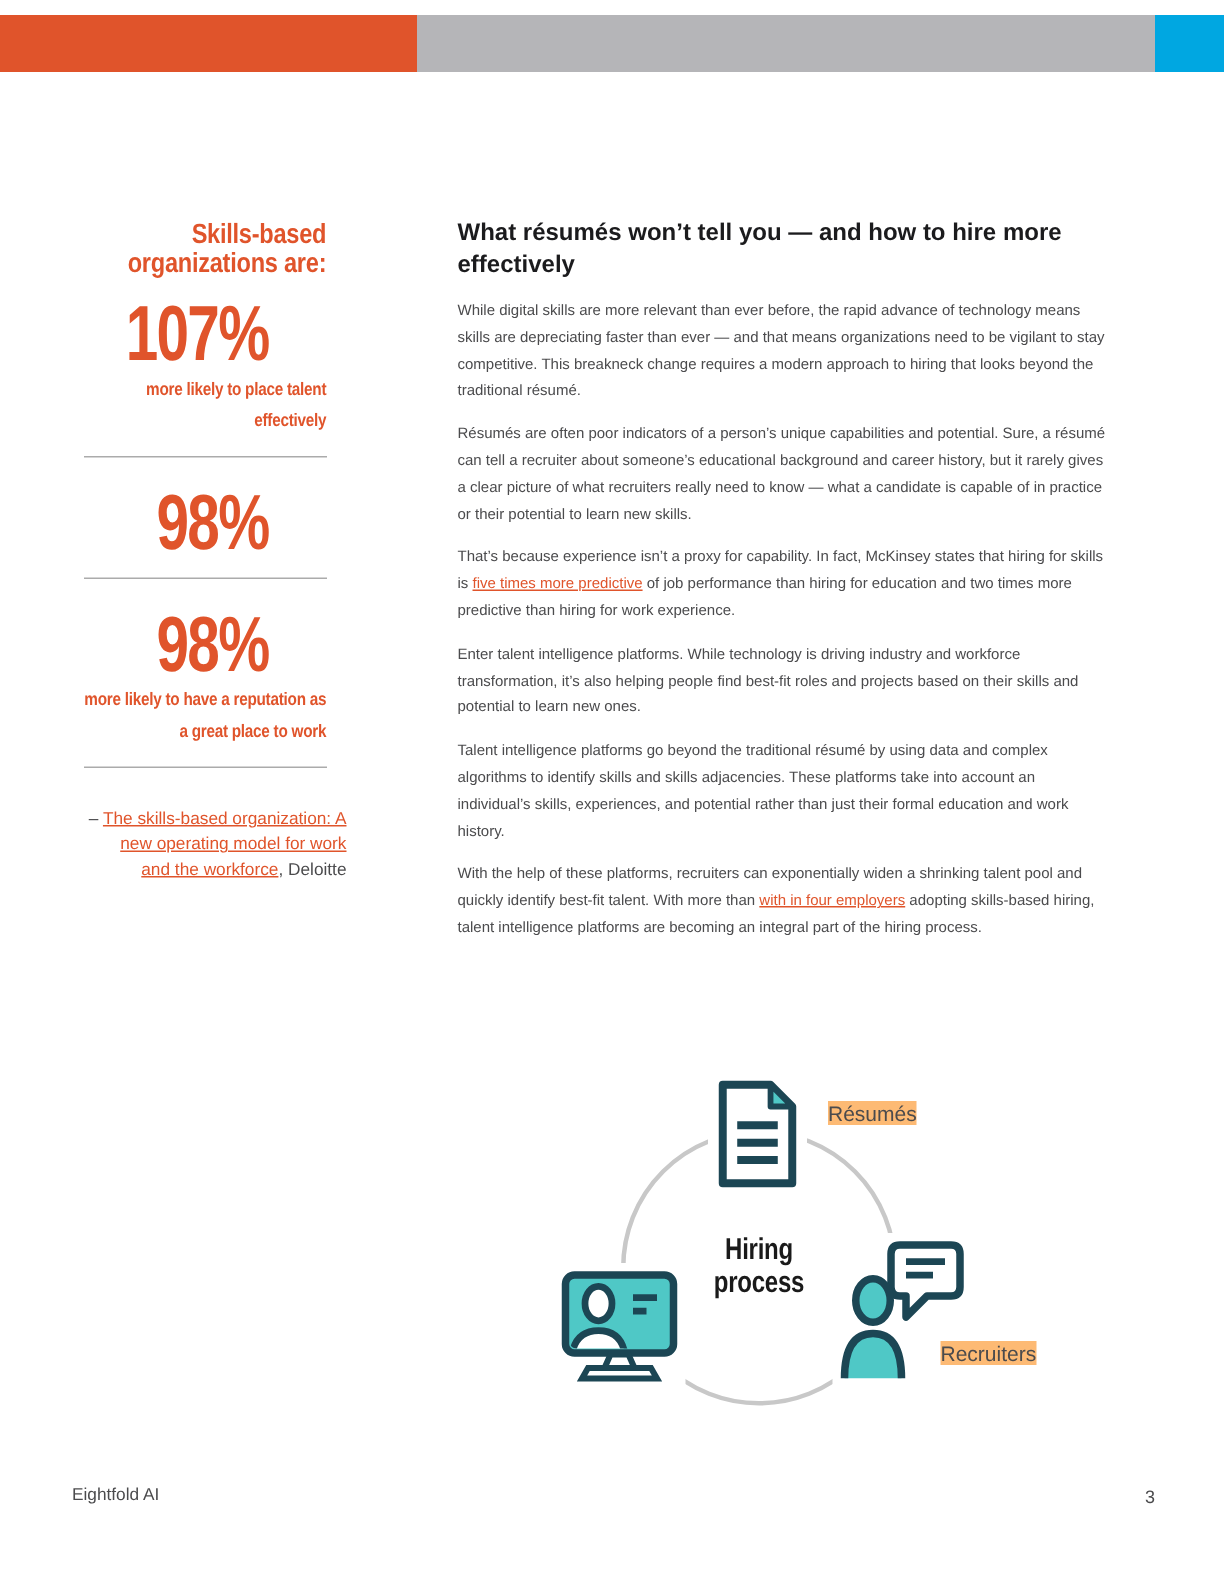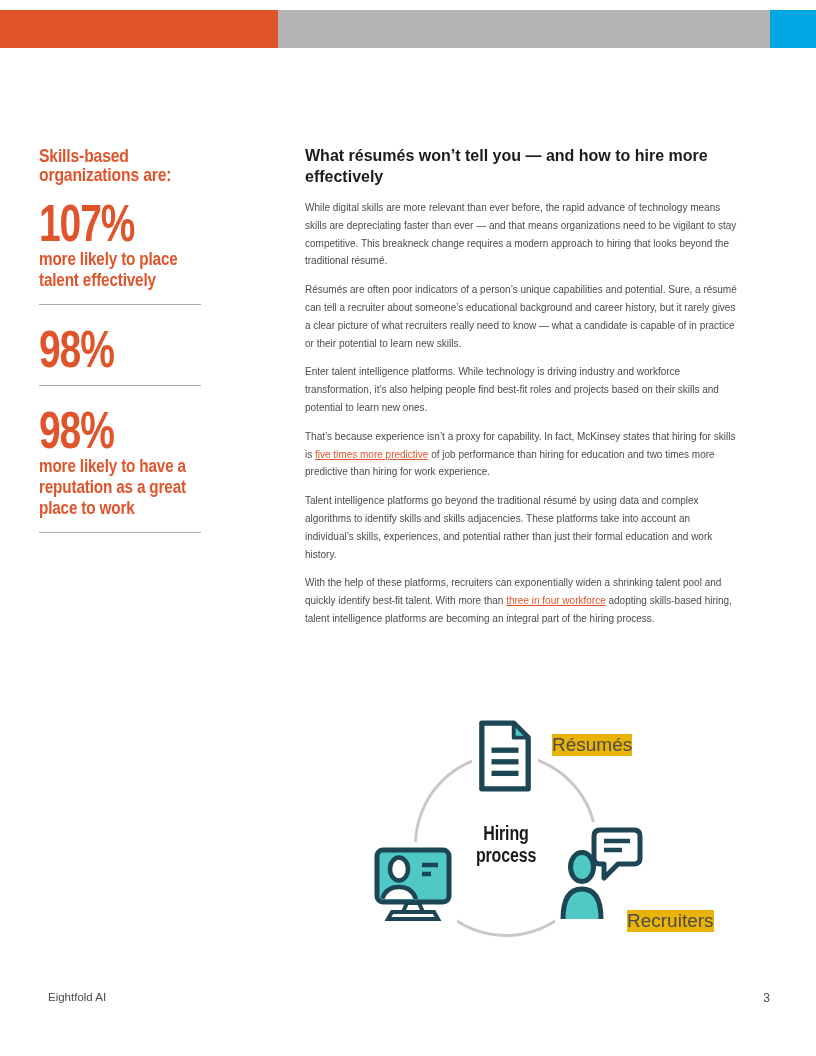--- a/index.html
+++ b/index.html
@@ -10,33 +10,33 @@
     color:#4B4B4D;
   }
   
   .topbar { position:absolute; top:10px; left:0; width:816px; height:38px; }
   .topbar .seg { position:absolute; top:0; height:38px; }
   .seg-orange { left:0; width:278px; background:#E0542B; }
   .seg-gray   { left:278px; width:492px; background:#B5B5B8; }
   .seg-blue   { left:770px; width:46px; background:#00A7E1; }
 
   
-  .sidebar { position:absolute; left:39px; top:146px; width:164px; }
+  .sidebar { position:absolute; left:56px; top:146px; width:164px;text-align:right; }
   .cond { transform:scaleX(0.85); transform-origin:0 0; display:block; width:190px; }
   .sb-heading {
     color:#E0542B; font-weight:bold; font-size:18.5px; line-height:19px;
     letter-spacing:-0.2px;
   }
   .stat-num {
     color:#E0542B; font-weight:bold; font-size:52px; line-height:46px;
     letter-spacing:-1.5px; transform:scaleX(0.75); transform-origin:0 0;
     display:block; margin-top:16px;
   }
   .stat-label {
-    color:#E0542B; font-weight:bold; font-size:18px; line-height:21px;
+    color:#E0542B; font-weight:bold; font-size:12px; line-height:21px;
     letter-spacing:-0.2px; margin-top:3px;
   }
   .divider { border:none; border-top:1.5px solid #ABABAB; width:162px; margin-top:13px; }
   .stat-block { margin-top:21px; }
   .citation {
     margin-top:26px; font-size:11.5px; line-height:17px; color:#4B4B4D;
     padding-left:14px; text-indent:-14px; width:175px;
   }
   .citation a { color:#E0542B; text-decoration:underline; }
 
@@ -52,24 +52,24 @@
   
   .diagram { position:absolute; left:250px; top:712px; width:470px; height:262px; }
   .cycle-circle {
     position:absolute; left:164px; top:41px; width:184px; height:184px;
     border:3px solid #C8C8C8; border-radius:50%;
   }
   .icon-box { position:absolute; background:#fff; padding:5px; }
   .icon-doc       { left:222px; top:1px; }
   .icon-monitor   { left:119px; top:130px; }
   .icon-recruiter { left:305px; top:110px; }
-  .diag-label { position:absolute; font-size:19px; color:#4B4B4D; background:#eab308; }
+  .diag-label { position:absolute; font-size:14px; color:#4B4B4D; background:#fdba74; }
   .lbl-resumes    { left:302px; top:22px; }
   .lbl-platforms  { left:0px;  top:164px; width:113px; text-align:right; line-height:17px; }
-  .lbl-recruiters { left:377px; top:198px; }
+  .lbl-recruiters { left:377px; top:182px; }
   .center-label {
     position:absolute; left:206px; top:110px; width:100px; text-align:center;
     font-size:20px; font-weight:bold; line-height:22px; color:#1A1A1A;
     transform:scaleX(0.8); transform-origin:50% 0; letter-spacing:-0.2px;
   }
 
   
   .footer { position:absolute; top:991px; left:0; width:816px; height:20px; font-size:11.5px; color:#4B4B4D; }
   .footer .f-left   { position:absolute; left:48px; top:0; }
   .footer .f-center { position:absolute; left:294px; top:0; }
@@ -105,31 +105,32 @@
     <hr class="divider">
 
     <div class="stat-block">
       <span class="stat-num">98%</span>
       <div class="stat-label">
         <span class="cond">more likely to have a reputation as a great place to work</span>
       </div>
     </div>
     <hr class="divider">
 
+    <div class="citation"><span>– </span><a href="#">The skills-based organization: A new operating model for work and the workforce</a><span>, Deloitte</span></div>
   </div>
 
   <div class="main">
     <h1>What résumés won’t tell you — and how to hire more effectively</h1>
 
     <p>While digital skills are more relevant than ever before, the rapid advance of technology means skills are depreciating faster than ever — and that means organizations need to be vigilant to stay competitive. This breakneck change requires a modern approach to hiring that looks beyond the traditional résumé.</p>
     <p>Résumés are often poor indicators of a person’s unique capabilities and potential. Sure, a résumé can tell a recruiter about someone’s educational background and career history, but it rarely gives a clear picture of what recruiters really need to know — what a candidate is capable of in practice or their potential to learn new skills.</p>
+    <p><span>That’s because experience isn’t a proxy for capability. In fact, McKinsey states that hiring for skills is </span><a href="#">five times more predictive</a><span> of job performance than hiring for education and two times more predictive than hiring for work experience.</span></p>
     <p>Enter talent intelligence platforms. While technology is driving industry and workforce transformation, it’s also helping people find best-fit roles and projects based on their skills and potential to learn new ones.</p>
-    <p><span>That’s because experience isn’t a proxy for capability. In fact, McKinsey states that hiring for skills is </span><a href="#">five times more predictive</a><span> of job performance than hiring for education and two times more predictive than hiring for work experience.</span></p>
     <p>Talent intelligence platforms go beyond the traditional résumé by using data and complex algorithms to identify skills and skills adjacencies. These platforms take into account an individual’s skills, experiences, and potential rather than just their formal education and work history.</p>
-    <p><span>With the help of these platforms, recruiters can exponentially widen a shrinking talent pool and quickly identify best-fit talent. With more than </span><a href="#">three in four workforce</a><span> adopting skills-based hiring, talent intelligence platforms are becoming an integral part of the hiring process.</span></p>
+    <p><span>With the help of these platforms, recruiters can exponentially widen a shrinking talent pool and quickly identify best-fit talent. With more than </span><a href="#">with in four employers</a><span> adopting skills-based hiring, talent intelligence platforms are becoming an integral part of the hiring process.</span></p>
   </div>
 
   <div class="diagram">
     <div class="cycle-circle"></div>
 
     <div class="icon-box icon-doc">
       <svg width="56" height="76" viewBox="0 0 58 78">
         <path d="M5 5 H38 L53 20 V73 H5 Z" fill="#ffffff" stroke="#1C4654" stroke-width="5.5" stroke-linejoin="round"></path>
         <path d="M38 5 V20 H53 Z" fill="#4FC8C6" stroke="#1C4654" stroke-width="4" stroke-linejoin="round"></path>
         <line x1="15" y1="33" x2="43" y2="33" stroke="#1C4654" stroke-width="5.5"></line>

